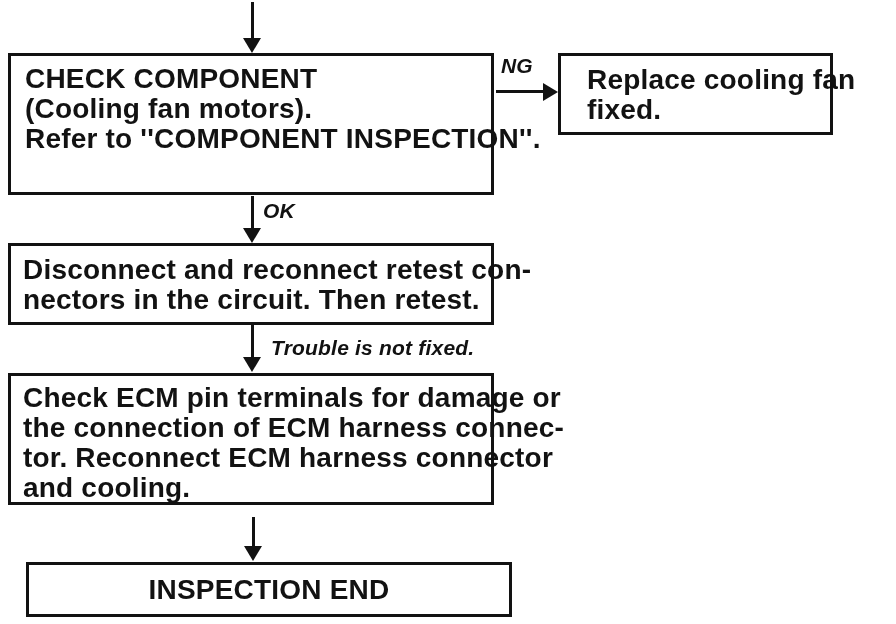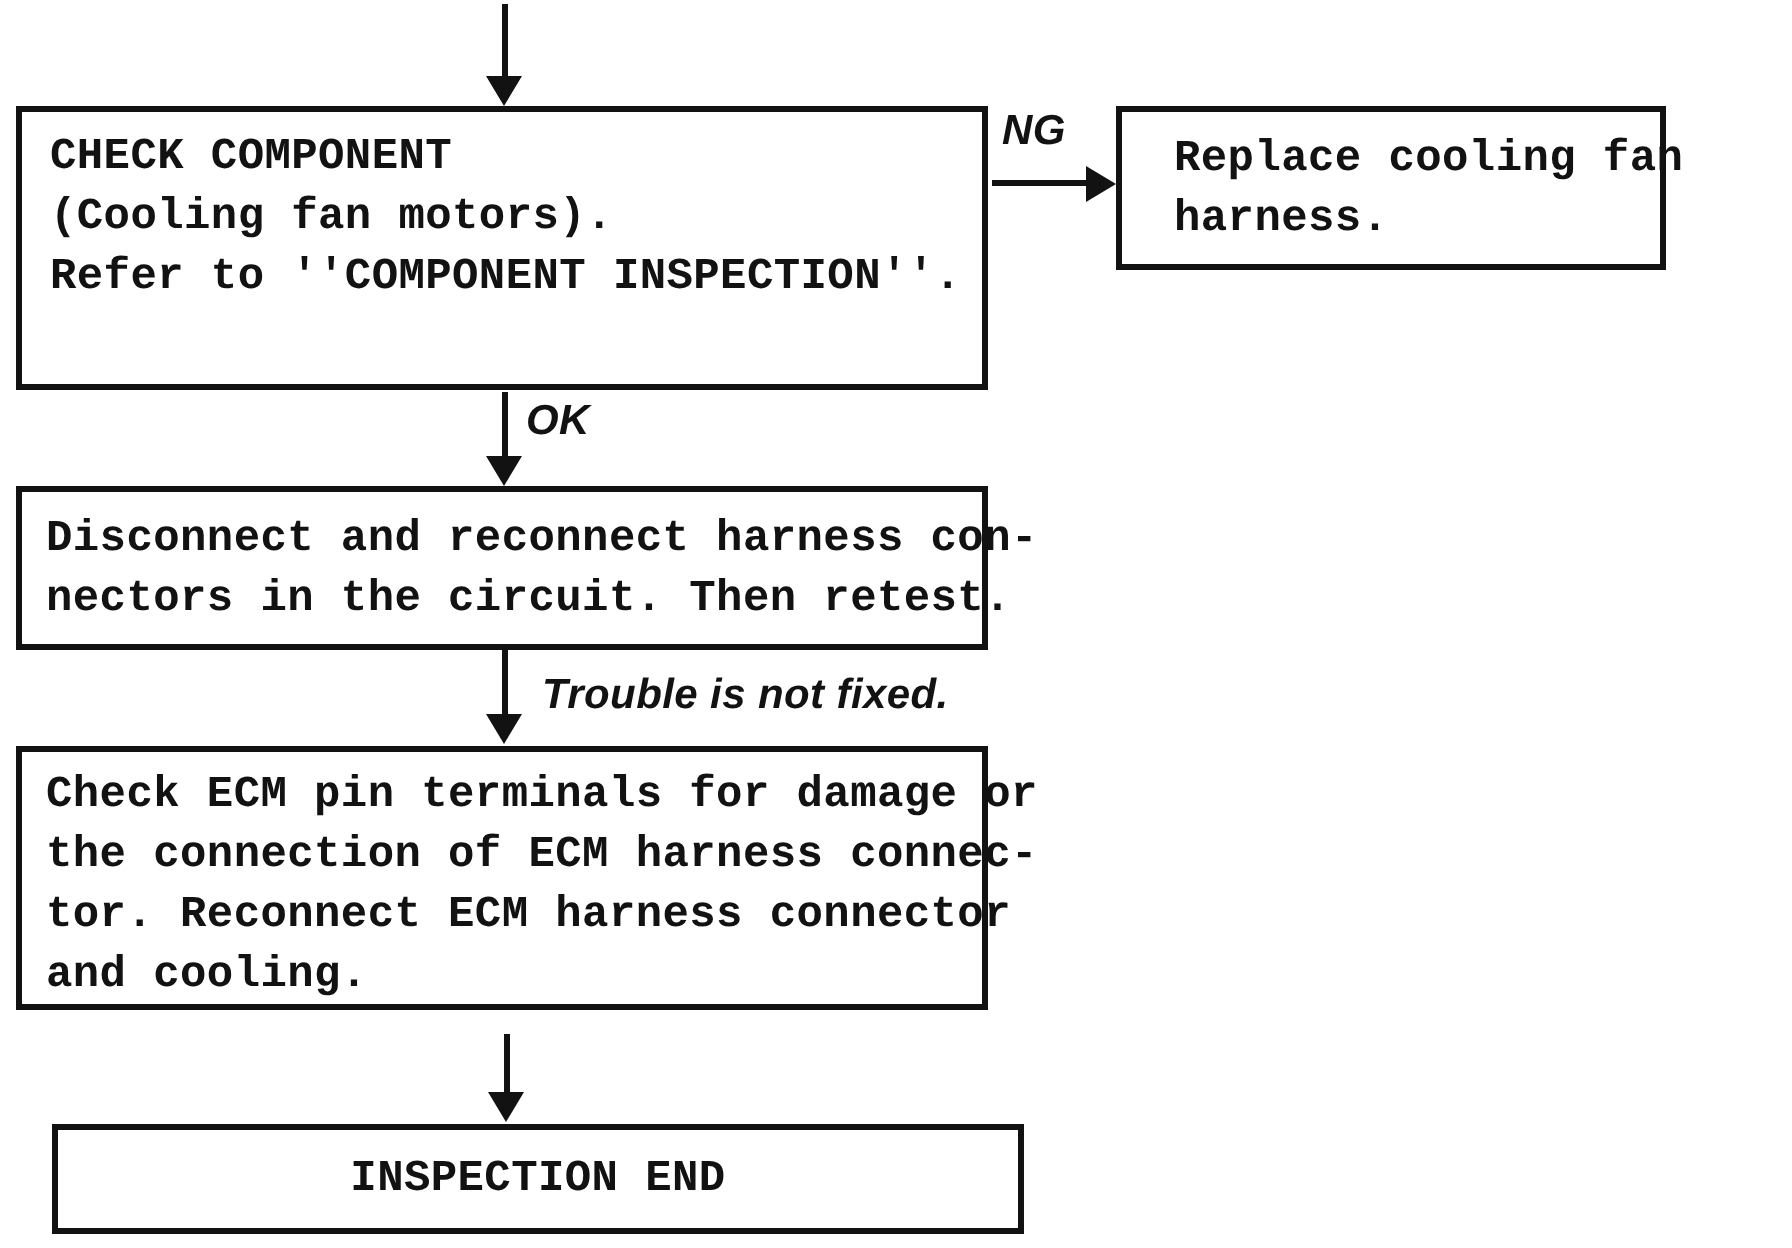--- a/index.html
+++ b/index.html
@@ -14,25 +14,24 @@
     background: #ffffff;
     font-family: "Liberation Sans", "DejaVu Sans", sans-serif;
     color: #121212;
     overflow: hidden;
   }
   .box {
     position: absolute;
     box-sizing: border-box;
     border: 3px solid #121212;
     background: #ffffff;
-    font-size: 22px;
+    font-size: 28px;
     line-height: 30px;
     font-weight: 600;
     letter-spacing: 0.2px;
-    font-family: Liberation Mono, monospace;
   }
   .box .ln {
     white-space: nowrap;
   }
   .box.center {
     display: flex;
     align-items: center;
     justify-content: center;
     text-align: center;
     margin-left: 16px;
@@ -85,29 +84,29 @@
     <div class="ln">(Cooling fan motors).</div>
     <div class="ln">Refer to ''COMPONENT INSPECTION''.</div>
   </div>
 
   <div class="lbl" style="left:501px; top:54px">NG</div>
   <div class="hline" style="left:496px; top:90px; width:48px"></div>
   <div class="ah-right" style="left:543px; top:83px"></div>
 
   <div class="box" style="left:558px; top:53px; width:275px; height:82px; padding:9px 6px 0 26px">
     <div class="ln">Replace cooling fan</div>
-    <div class="ln">harness.</div>
+    <div class="ln">fixed.</div>
   </div>
 
   <div class="vline" style="left:251px; top:196px; height:34px"></div>
   <div class="ah-down" style="left:243px; top:228px"></div>
   <div class="lbl" style="left:263px; top:199px">OK</div>
 
   <div class="box" style="left:8px; top:243px; width:486px; height:82px; padding:9px 6px 0 12px">
-    <div class="ln">Disconnect and reconnect harness con-</div>
+    <div class="ln">Disconnect and reconnect retest con-</div>
     <div class="ln">nectors in the circuit. Then retest.</div>
   </div>
 
   <div class="vline" style="left:251px; top:325px; height:34px"></div>
   <div class="ah-down" style="left:243px; top:357px"></div>
   <div class="lbl" style="left:271px; top:336px">Trouble is not fixed.</div>
 
   <div class="box" style="left:8px; top:373px; width:486px; height:132px; padding:7px 6px 0 12px">
     <div class="ln">Check ECM pin terminals for damage or</div>
     <div class="ln">the connection of ECM harness connec-</div>

